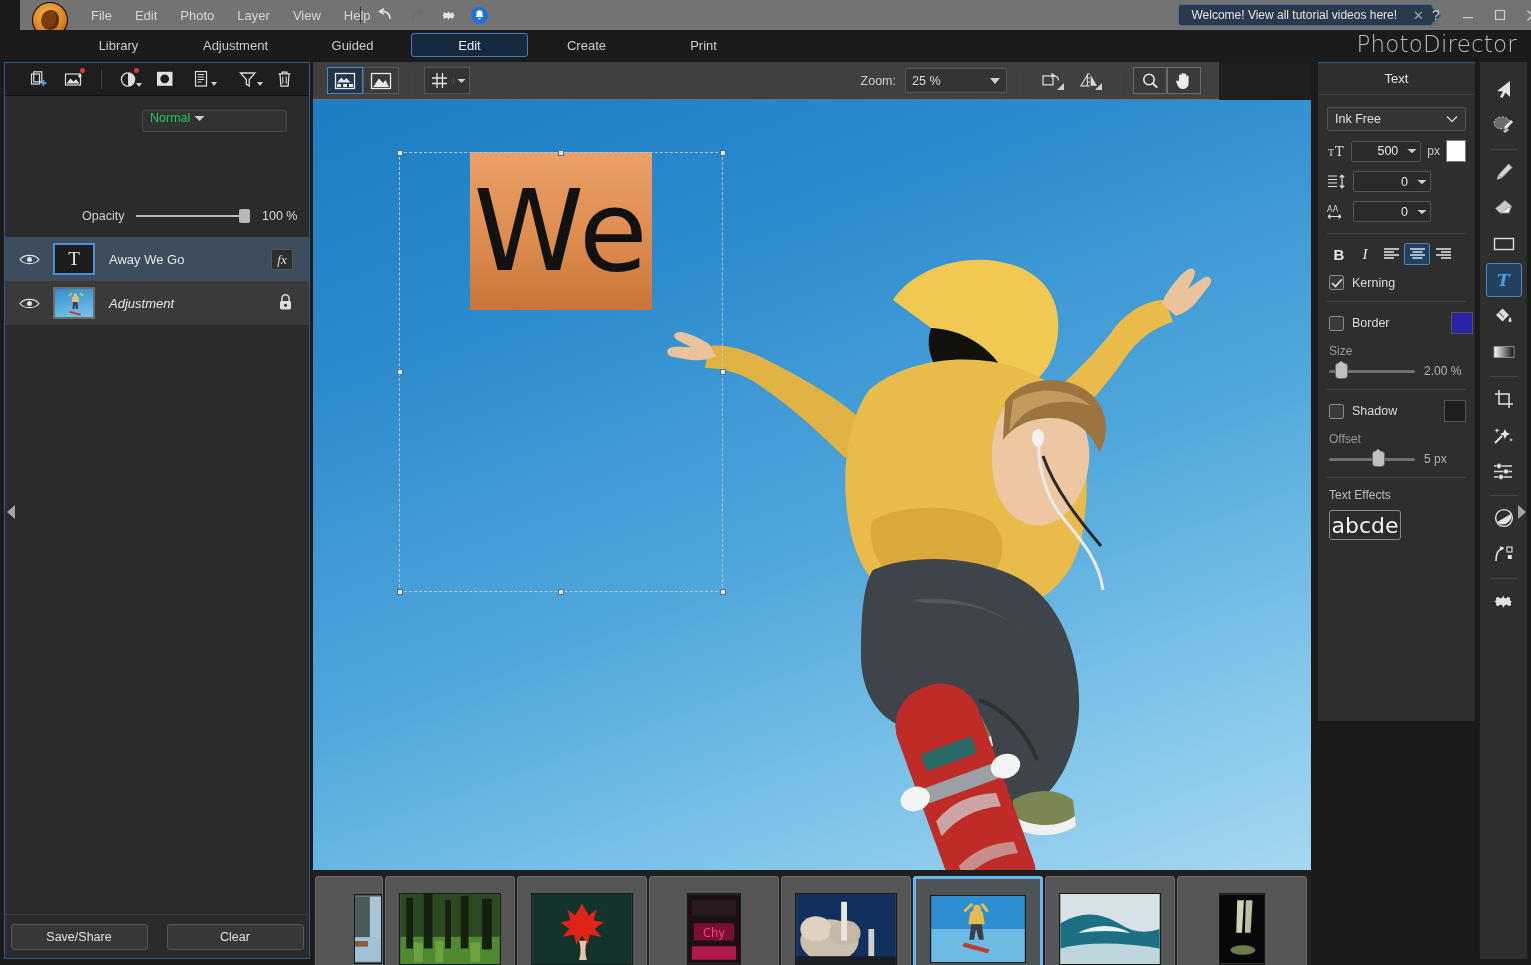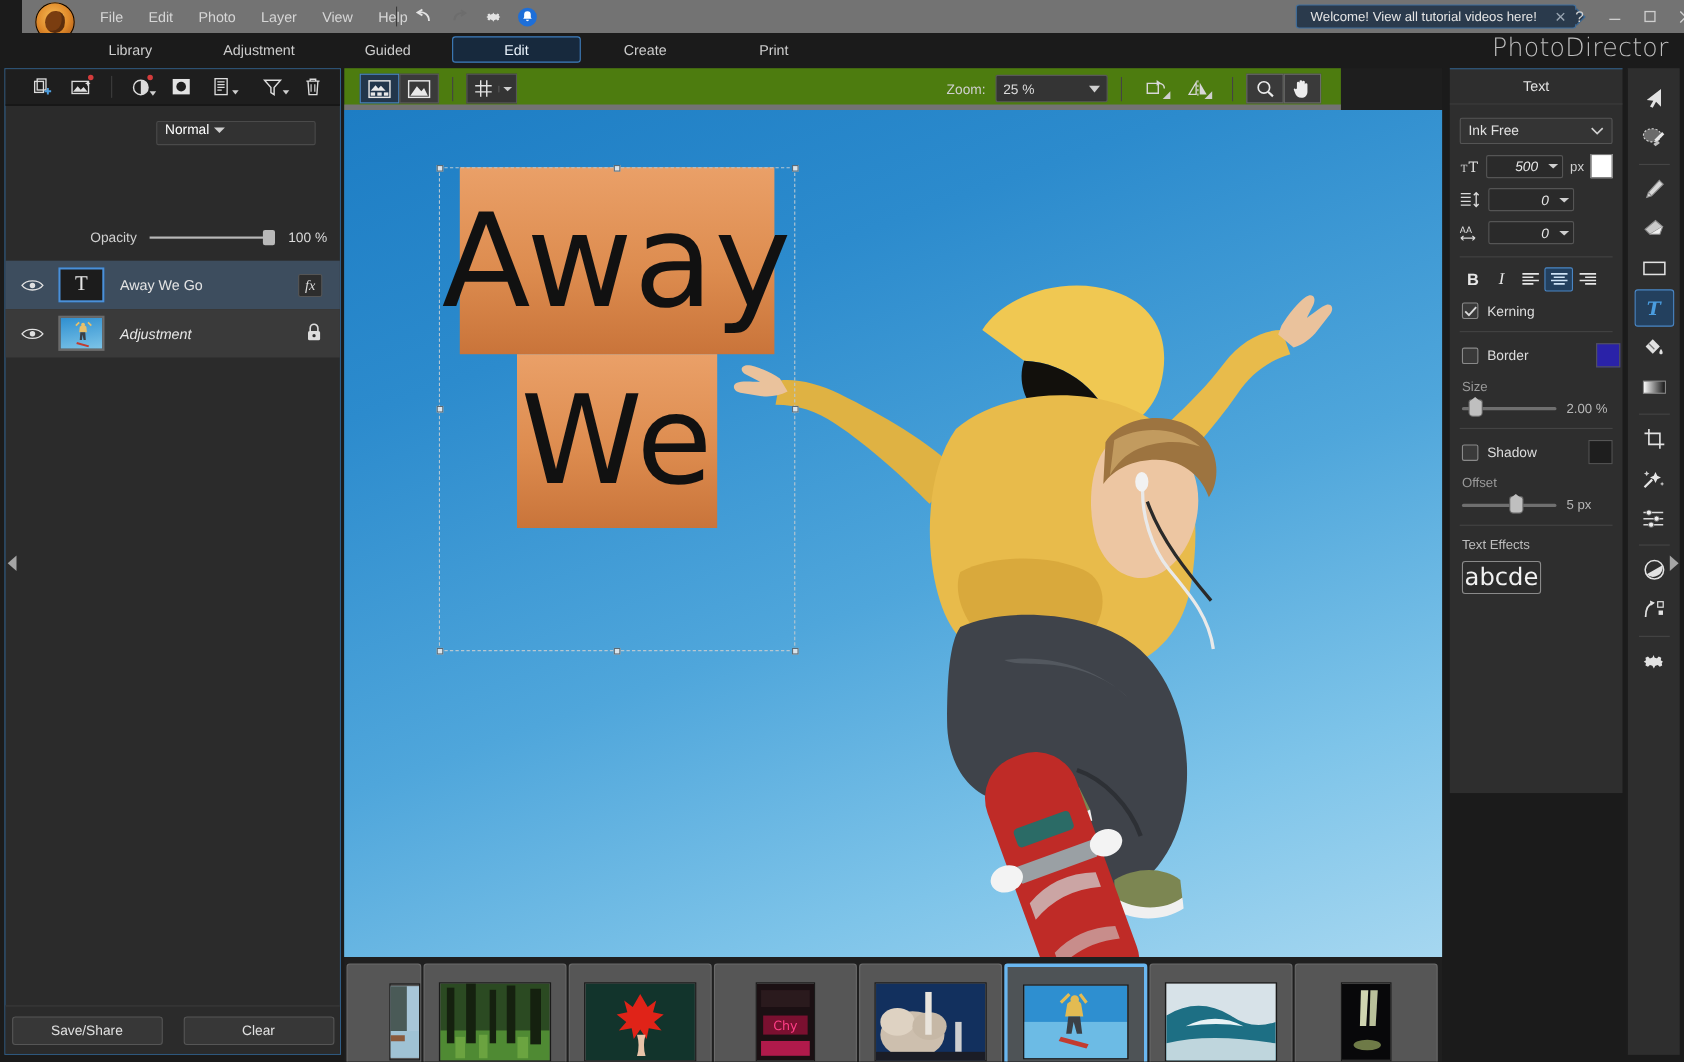--- a/index.html
+++ b/index.html
@@ -84,22 +84,22 @@
                border-top:1px solid #3a3a3a; display:flex; align-items:center; justify-content:center; gap:19px; }
   .pbtn{ width:137px; height:26px; background:#373737; border:1px solid #565656; border-radius:3px;
          display:flex; align-items:center; justify-content:center; font-size:12.5px; color:#e0e0e0; }
 
   .lcollapse{ position:absolute; left:5px; top:495px; width:12px; height:34px;
               display:flex; align-items:center; justify-content:center; }
   .arrL{ width:0;height:0;border-top:7px solid transparent;border-bottom:7px solid transparent;border-right:8px solid #a5a5a5;}
 
   
   .center{ position:absolute; left:313px; top:62px; width:998px; height:897px; background:#1e1e1e; }
-  .canvastoolbar{ position:absolute; left:0; top:0; width:906px; height:38px; background:#4d7c0f;
-                  border-bottom:5px solid #737373; }
+  .canvastoolbar{ position:absolute; left:0; top:0; width:906px; height:38px; background:#404040;
+                  border-bottom:1px solid #737373; }
   .ctb-left{ position:absolute; left:14px; top:5px; display:flex; align-items:center; gap:0; }
   .viewbtn{ width:36px; height:27px; background:#3a3a3a; border:1px solid #5a5a5a;
             display:flex; align-items:center; justify-content:center; }
   .viewbtn.on{ background:#22364b; border:1px solid #4a86c4; }
   .ctb-sep{ width:1px; height:22px; background:#444; margin:0 12px; }
   .gridbtn{ height:27px; display:flex; align-items:center; background:#343434; border:1px solid #565656; }
   .gridbtn .g1{ width:28px; display:flex; align-items:center; justify-content:center; }
   .gridbtn .g2{ width:16px; border-left:1px solid #565656; display:flex; align-items:center; justify-content:center; }
 
   .ctb-right{ position:absolute; right:18px; top:5px; display:flex; align-items:center; gap:0; }
@@ -154,21 +154,21 @@
                background:#2e2e2e; border-top:1px solid #2f5d86; }
   .rhead{ height:32px; display:flex; align-items:center; justify-content:center;
           font-size:13px; color:#e2e2e2; border-bottom:1px solid #3c3c3c; }
   .fontsel{ margin:12px 9px 0 9px; height:24px; background:#343434; border:1px solid #555; border-radius:2px;
             display:flex; align-items:center; padding:0 7px; font-size:12.5px; color:#e0e0e0; }
   .fontsel .chev{ margin-left:auto; }
   .frow{ display:flex; align-items:center; margin:9px 9px 0 9px; gap:6px; }
   .ficon{ width:20px; display:flex; align-items:center; justify-content:center; color:#ddd; }
   .spinwrap{ position:relative; display:flex; align-items:center; width:78px;
              background:#2a2a2a; border:1px solid #555; border-radius:2px; height:21px; }
-  .spinval{ flex:1; text-align:right; padding-right:5px; font-size:12.5px; color:#e8e8e8; font-style:italic; }
+  .spinval{ flex:1; text-align:right; padding-right:5px; font-size:12.5px; color:#e8e8e8; }
   .spinarrow{ width:17px; display:flex; align-items:center; justify-content:center; }
   .unit{ font-size:12px; color:#cfcfcf; }
   .swatch{ width:22px; height:22px; border:1px solid #777; }
   .rdiv{ height:1px; background:#444; margin:11px 9px 0 9px; }
   .styrow{ display:flex; align-items:center; margin:9px 6px 0 8px; gap:0; }
   .sbtn{ width:26px; height:22px; display:flex; align-items:center; justify-content:center; color:#e6e6e6; }
   .sbtn.on{ background:#23405e; border:1px solid #4a86c4; border-radius:2px; }
   .chk{ display:flex; align-items:center; gap:8px; margin:10px 0 0 11px; }
   .cbox{ width:15px; height:15px; border:1px solid #8a8a8a; border-radius:2px; background:#3a3a3a;
          display:flex; align-items:center; justify-content:center; }
@@ -333,21 +333,21 @@
       </div>
       <div class="ltool" style="margin-right:12px;">
         <svg width="17" height="18" viewBox="0 0 17 18">
             <path d="M2.5 3.8h12 M6 3.8V2h5v1.8 M4 3.8 l.9 12.2h7.2L13 3.8" stroke="#dcdcdc" stroke-width="1.25" fill="none"></path>
             <path d="M6.8 6.5v7 M10.2 6.5v7" stroke="#dcdcdc" stroke-width="1.05"></path>
           </svg>
       </div>
     </div>
 
     <div class="blendsel" style="top:47px; left:137px;">
-      <span style="margin-left:7px;font-size:12.5px;color:#ffffff;">Normal</span>
+      <span style="margin-left:7px;font-size:12.5px;color:#22c55e;">Normal</span>
       <span style="margin-left:auto;margin-right:7px;">
         <svg width="11" height="7" viewBox="0 0 11 7">
             <path d="M0.5 1 L5.5 6 L10.5 1" fill="#cfcfcf"></path>
           </svg>
       </span>
     </div>
 
     <div style="position:absolute;left:77px;top:146px;font-size:12.5px;color:#cfcfcf;">Opacity</div>
     <div style="position:absolute;left:131px;top:152px;width:109px;height:2px;background:#b8b8b8;">
       <div style="position:absolute;right:-5px;top:-6px;width:11px;height:14px;background:#b9b9b9;border-radius:2px;"></div>
@@ -524,21 +524,20 @@
           <path d="M606 740 q28 -14 60 -4 l0 12 q-32 -8 -60 6 z" fill="#cfcfcf" opacity=".6"></path>
           <rect x="608" y="622" width="54" height="18" rx="4" fill="#2b6b66"></rect>
           <rect x="608" y="794" width="54" height="14" rx="4" fill="#2b6b66"></rect>
           <path d="M590 655 h92 l-10 16 h-72 z" fill="#9aa0a4"></path>
           <ellipse cx="588" cy="662" rx="15" ry="12" fill="#f3f3f3"></ellipse>
           <ellipse cx="684" cy="662" rx="15" ry="12" fill="#f3f3f3"></ellipse>
         </g>
       </svg>
 
       <div class="txtblock">
-        <div class="tline l1">Away</div>
         <div class="tline l2">We</div>
       </div>
 
       <div class="selbox">
         <div class="handle h-tl"></div>
         <div class="handle h-tc"></div>
         <div class="handle h-tr"></div>
         <div class="handle h-ml"></div>
         <div class="handle h-mr"></div>
         <div class="handle h-bl"></div>

